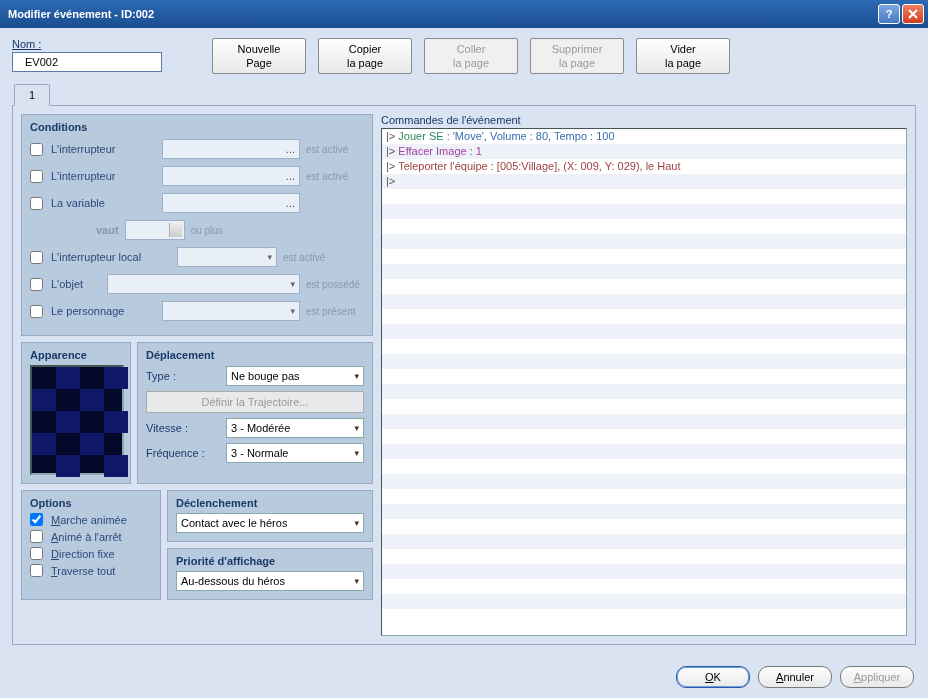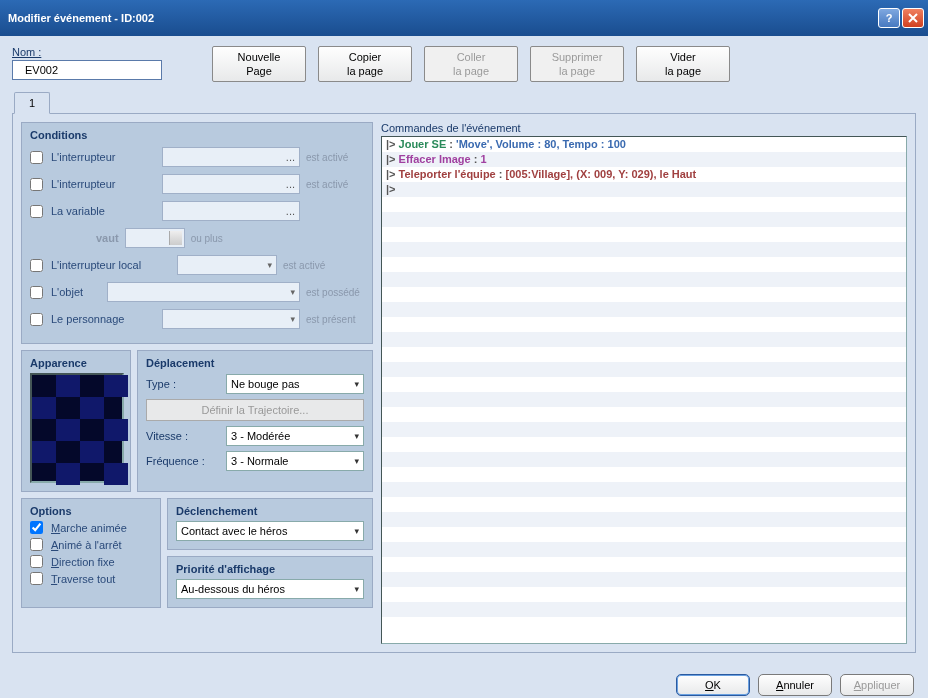--- a/index.html
+++ b/index.html
@@ -1,19 +1,19 @@
 <!DOCTYPE html>
 <html><head>
 <meta charset="utf-8">
 <style>
 * { box-sizing: border-box; margin: 0; padding: 0; font-family: Tahoma, Verdana, sans-serif; font-size: 11px; }
 body { background: #e8eef7; width: 928px; height: 698px; overflow: hidden; }
 
 
-.titlebar { background: linear-gradient(to bottom, #2c6ab5 0%, #1a4d8f 100%); height: 36px; display: flex; align-items: center; padding: 0 4px 0 8px; color: #fff; font-weight: bold; }
+.titlebar { background: linear-gradient(to bottom, #2c6ab5 0%, #1a4d8f 100%); height: 28px; display: flex; align-items: center; padding: 0 4px 0 8px; color: #fff; font-weight: bold; }
 .titlebar .title { flex: 1; }
 .titlebar .winbtn { width: 22px; height: 20px; margin-left: 2px; border: 1px solid #fff; border-radius: 3px; display: flex; align-items: center; justify-content: center; font-weight: bold; cursor: pointer; }
 .help-btn { background: linear-gradient(to bottom, #7fa8e0, #4779c0); color: #fff; }
 .close-btn { background: linear-gradient(to bottom, #f08060, #d04020); color: #fff; }
 
 
 .window-body { background: #d9e3f1; padding: 10px 12px 10px 12px; height: 670px; position: relative; }
 
 
 .top-row { display: flex; align-items: flex-start; gap: 20px; margin-bottom: 10px; }
@@ -71,33 +71,33 @@
 .opt-line .u { text-decoration: underline; }
 
 .right-small-col { flex: 1; display: flex; flex-direction: column; gap: 6px; }
 .pri-group, .trig-group { }
 .full-select { width: 100%; height: 20px; background: #fff; border: 1px solid #8aa; padding: 2px 4px; display: flex; align-items: center; justify-content: space-between; cursor: pointer; margin-top: 4px; }
 .full-select::after { content: "▾"; font-size: 9px; color: #333; }
 
 
 .right-col { flex: 1; display: flex; flex-direction: column; }
 .cmds-label { color: #1a3a6a; margin-bottom: 2px; }
-.cmds-list { flex: 1; background: #fff; border: 1px inset #8aa; overflow: auto; font-family: "Courier New", monospace; font-size: 12px; line-height: 15px; font-weight: bold; }
+.cmds-list { flex: 1; background: #fff; border: 1px inset #8aa; overflow: auto; font-family: "Courier New", monospace; font-size: 12px; line-height: 15px; }
 .cmds-list .row { height: 15px; padding: 0 4px; white-space: pre; }
 .cmds-list .row:nth-child(even) { background: #eef2f8; }
 .tok-prefix { color: #555; }
 .tok-cmd1 { color: #2a8a5a; }
 .tok-param { color: #3a6ab0; }
 .tok-cmd2 { color: #a040a0; text-align: center; }
 .tok-num { color: #a040a0; }
 .tok-tel { color: #a04040; }
 
 
 .bottom-buttons { position: absolute; right: 14px; bottom: 10px; display: flex; gap: 8px; }
-.btm-btn { min-width: 74px; height: 22px; background: linear-gradient(to bottom,#fefefe,#e8e9ea); border: 1px solid #7a7a7a; border-radius: 5px; display: flex; align-items: center; justify-content: center; cursor: pointer; padding: 0 10px; }
+.btm-btn { min-width: 74px; height: 22px; background: linear-gradient(to bottom,#fefefe,#e8e9ea); border: 1px solid #7a7a7a; border-radius: 10px; display: flex; align-items: center; justify-content: center; cursor: pointer; padding: 0 10px; }
 .btm-btn.default { border: 1px solid #2a5aa0; box-shadow: 0 0 0 1px #6aa0e0 inset; }
 .btm-btn.disabled { color: #9a9a9a; cursor: default; }
 .btm-btn .u { text-decoration: underline; }
 </style>
 </head>
 <body>
 
 <div class="titlebar">
   <span class="title">Modifier événement - ID:002</span>
   <div class="winbtn help-btn">?</div>

